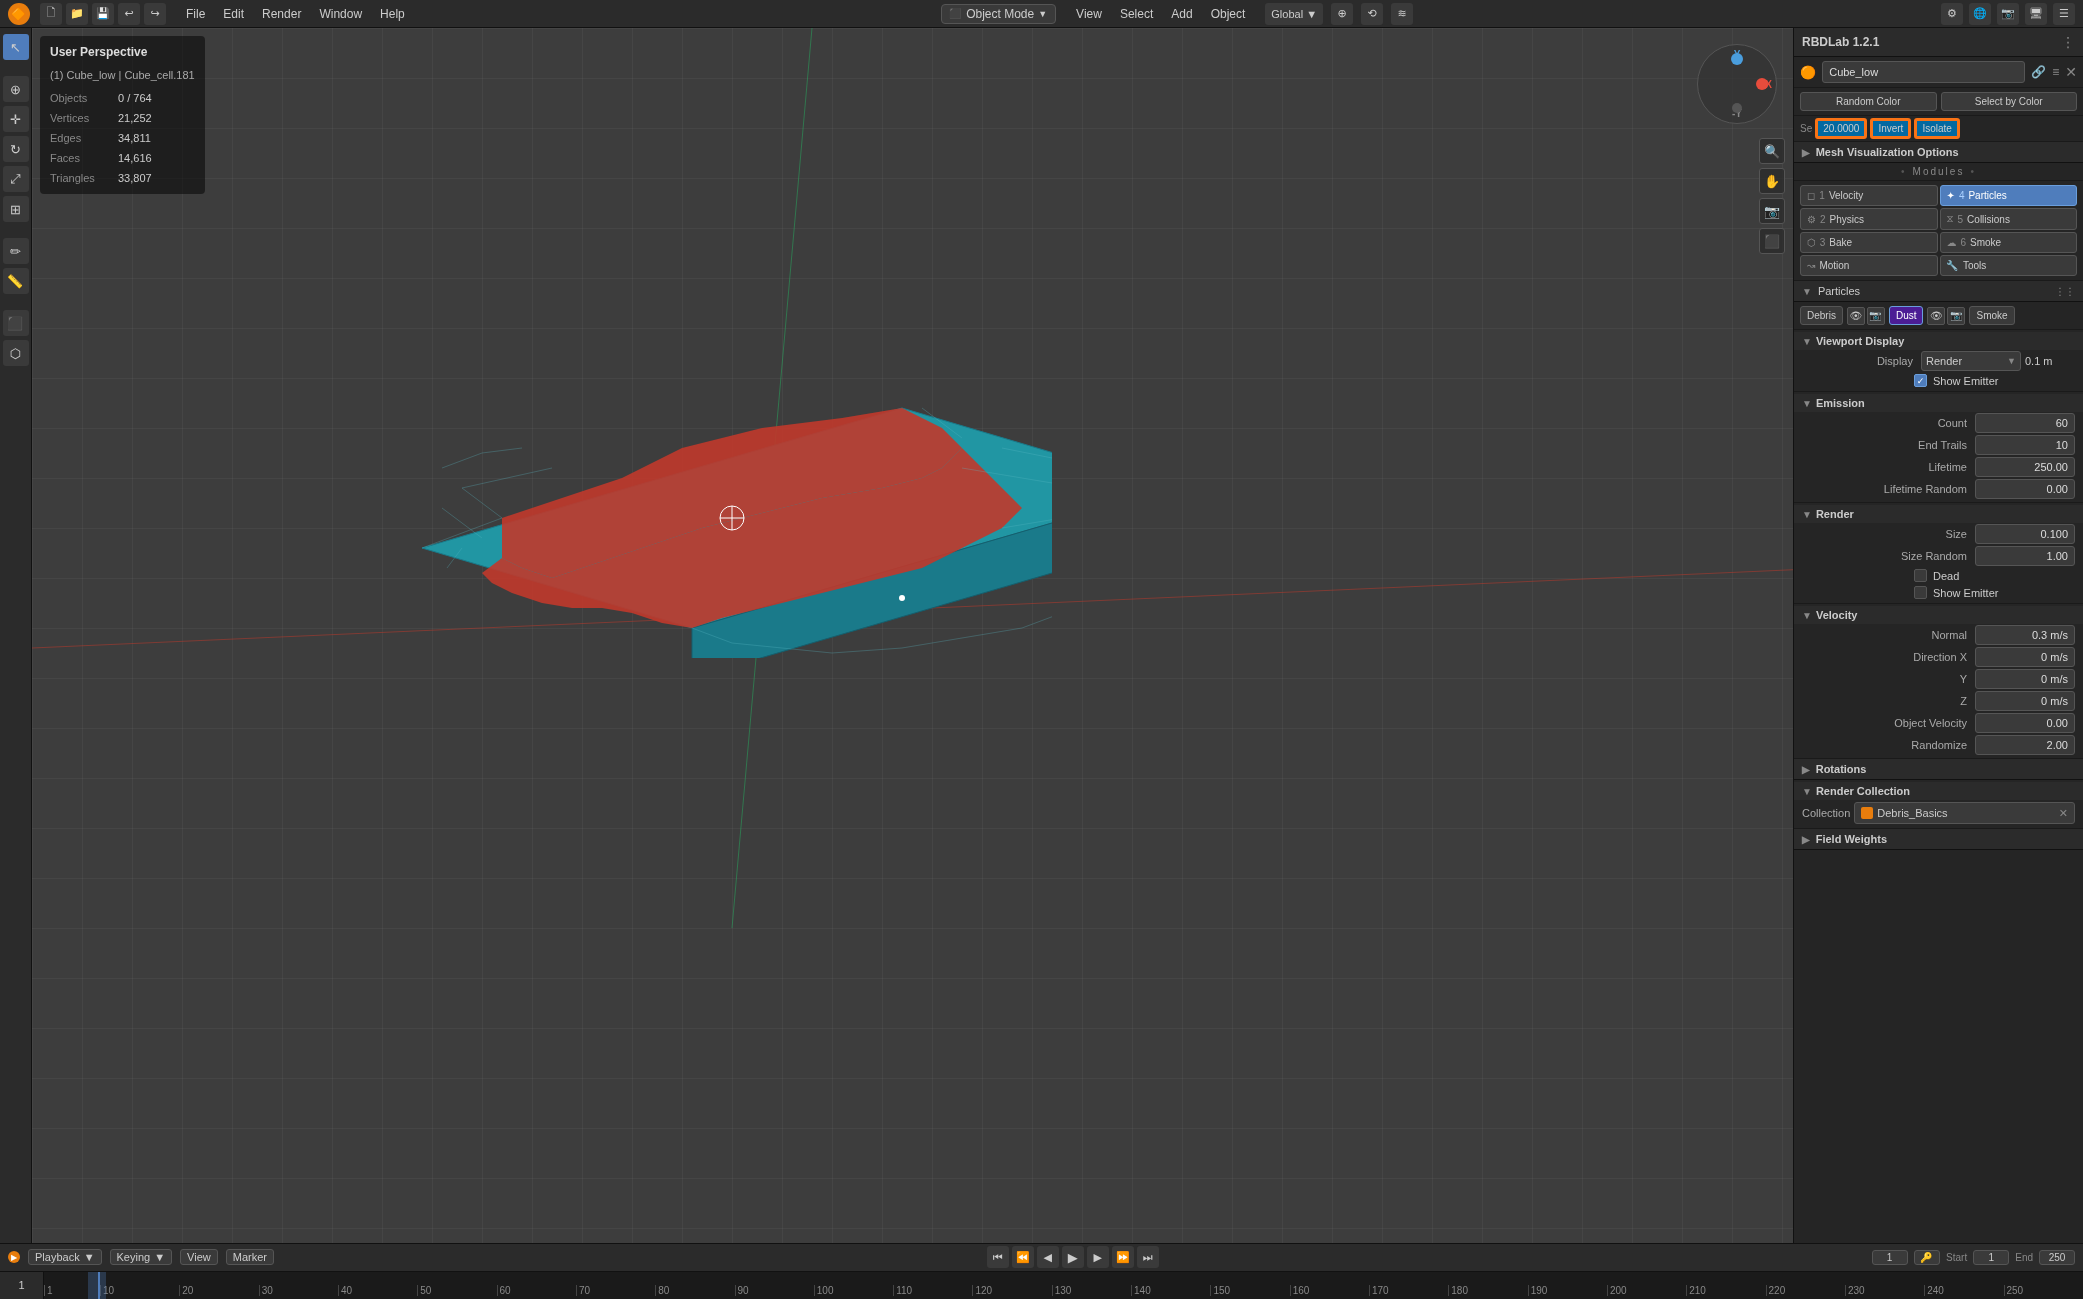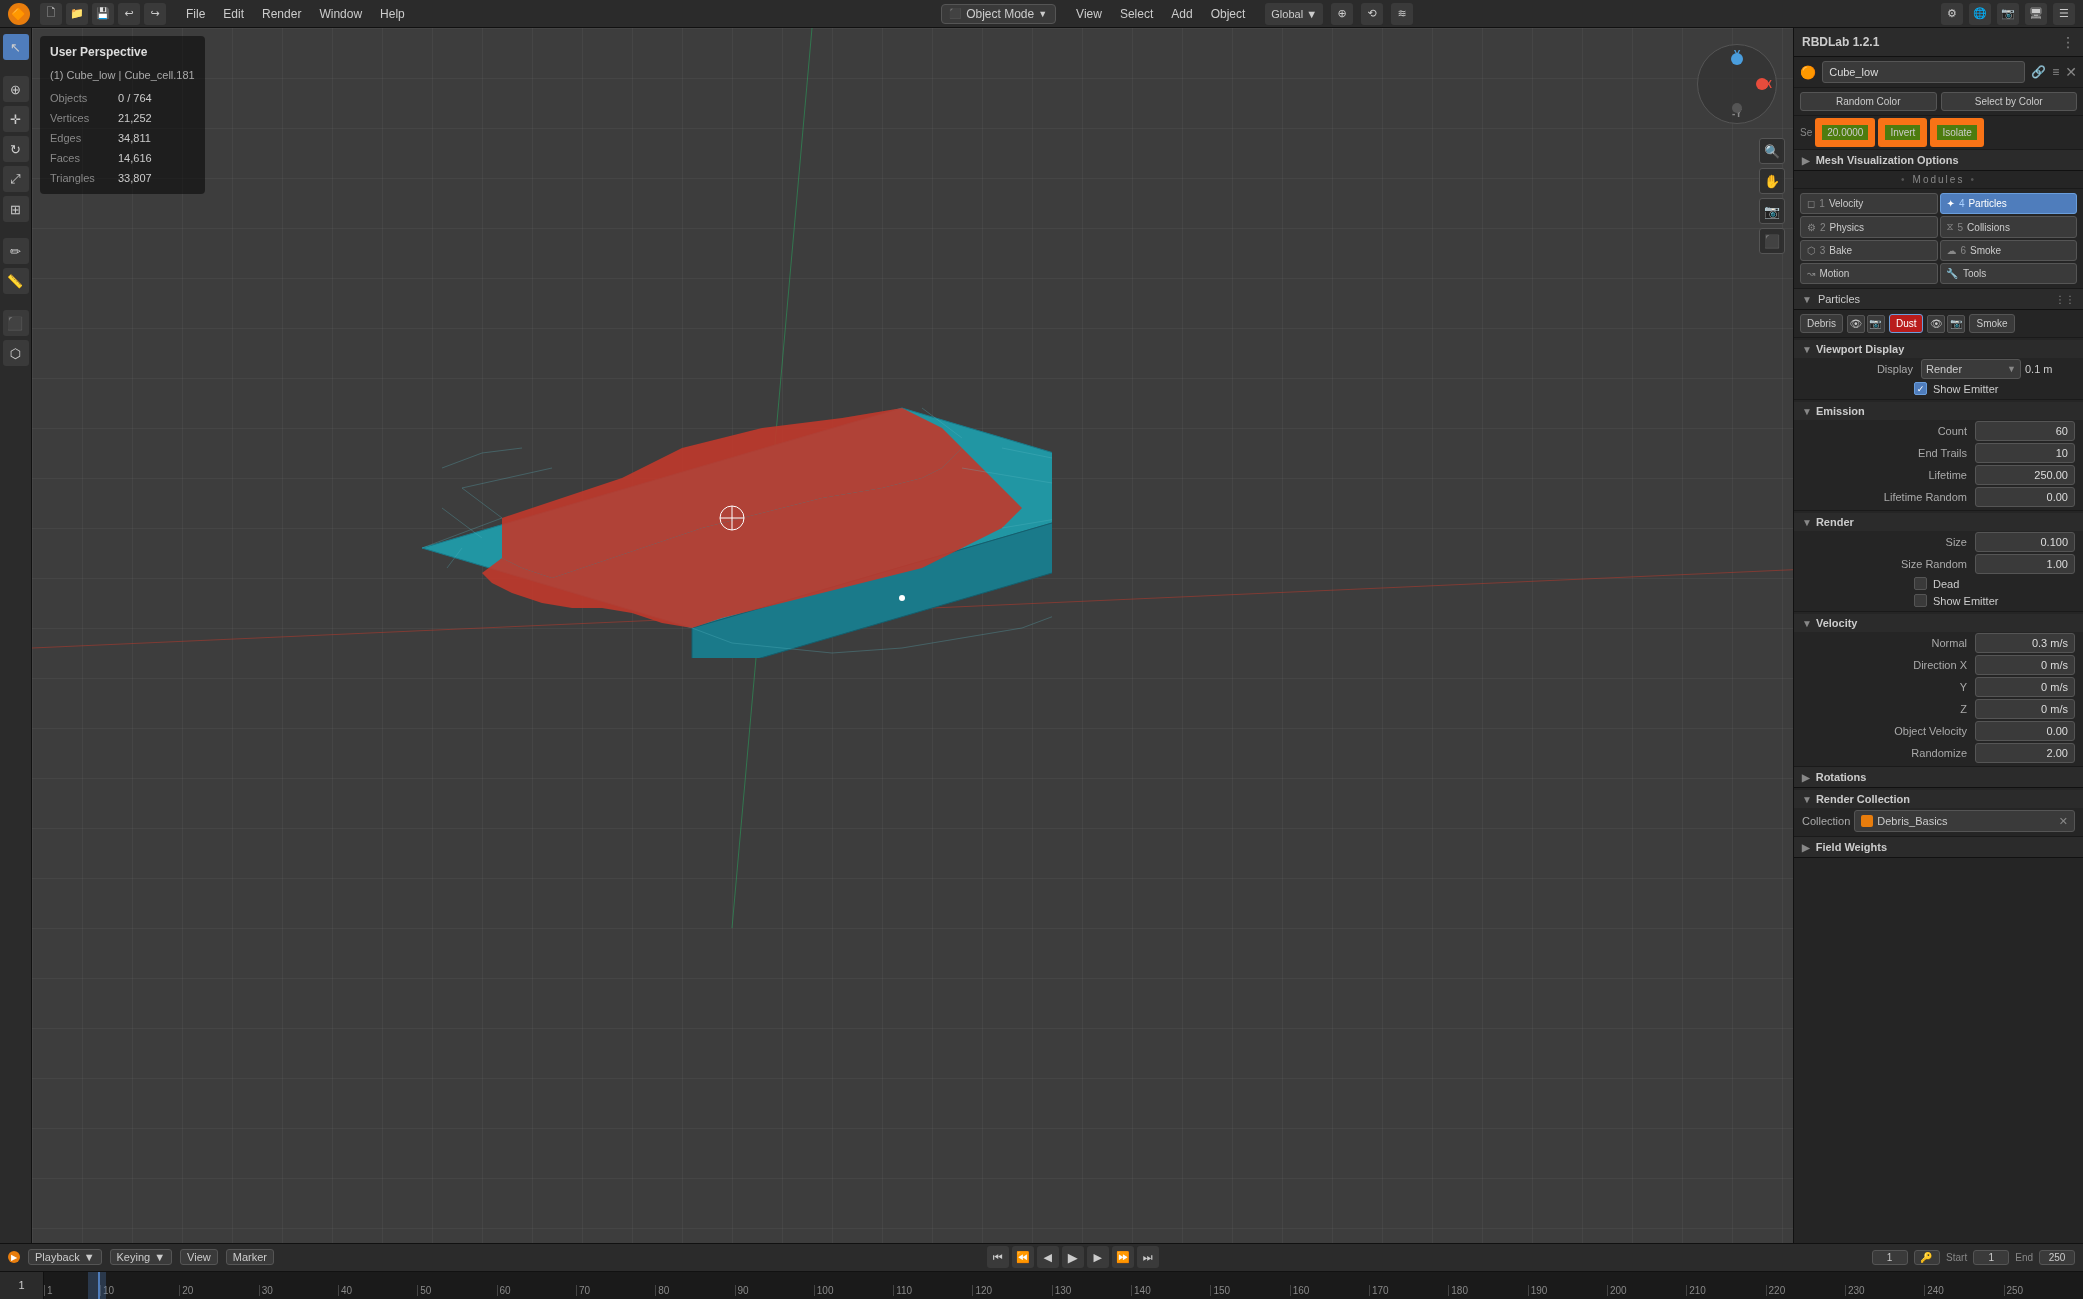--- a/index.html
+++ b/index.html
@@ -235,22 +235,22 @@
 
     
     .sub-btn-row {
       display: flex;
       padding: 2px 6px;
       gap: 3px;
       border-bottom: 1px solid #1a1a1a;
       align-items: center;
     }
     .sub-btn {
-      background: #4d7c0f;
-      border: 7px solid #f97316;
+      background: #0369a1;
+      border: 3px solid #f97316;
       border-radius: 3px;
       color: #ccc;
       font-size: 10px;
       padding: 2px 5px;
       cursor: pointer;
       display: flex; align-items: center; gap: 3px;
     }
 
     
     .section-header {
@@ -310,21 +310,21 @@
     }
     .particle-tab {
       background: #3a3a3a;
       border: 1px solid #555;
       border-radius: 3px;
       color: #ccc;
       font-size: 10px;
       padding: 3px 6px;
       cursor: pointer;
     }
-    .particle-tab.active { background: #b91c1c; border-color: #6a9edc; color: white; }
+    .particle-tab.active { background: #4c1d95; border-color: #6a9edc; color: white; }
     .particle-tab-icons {
       display: flex; gap: 2px;
     }
     .ptab-icon {
       width: 18px; height: 18px;
       background: #3a3a3a;
       border: 1px solid #555;
       border-radius: 2px;
       display: flex; align-items: center; justify-content: center;
       font-size: 10px;

